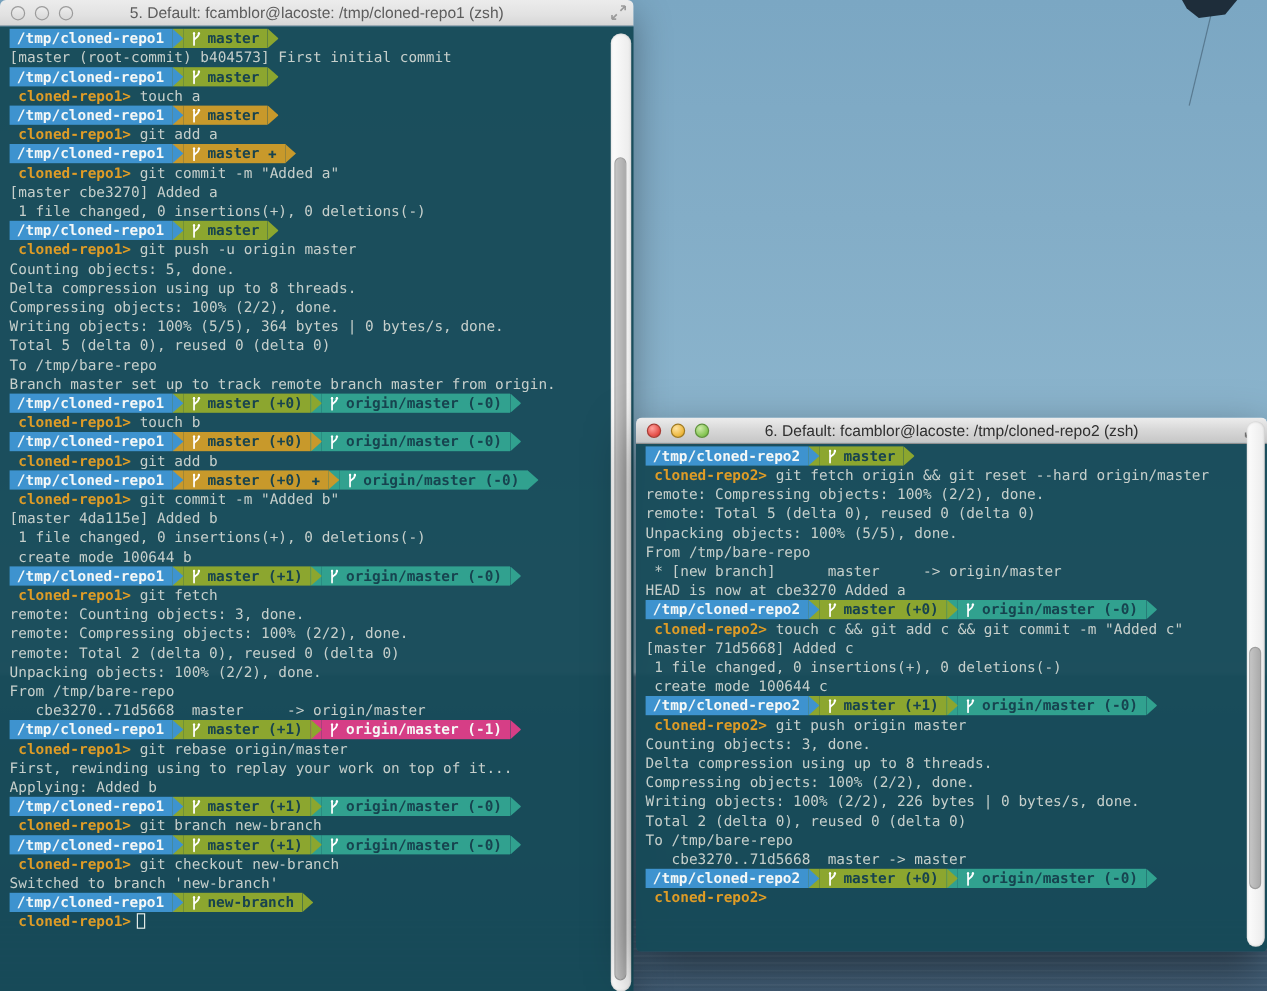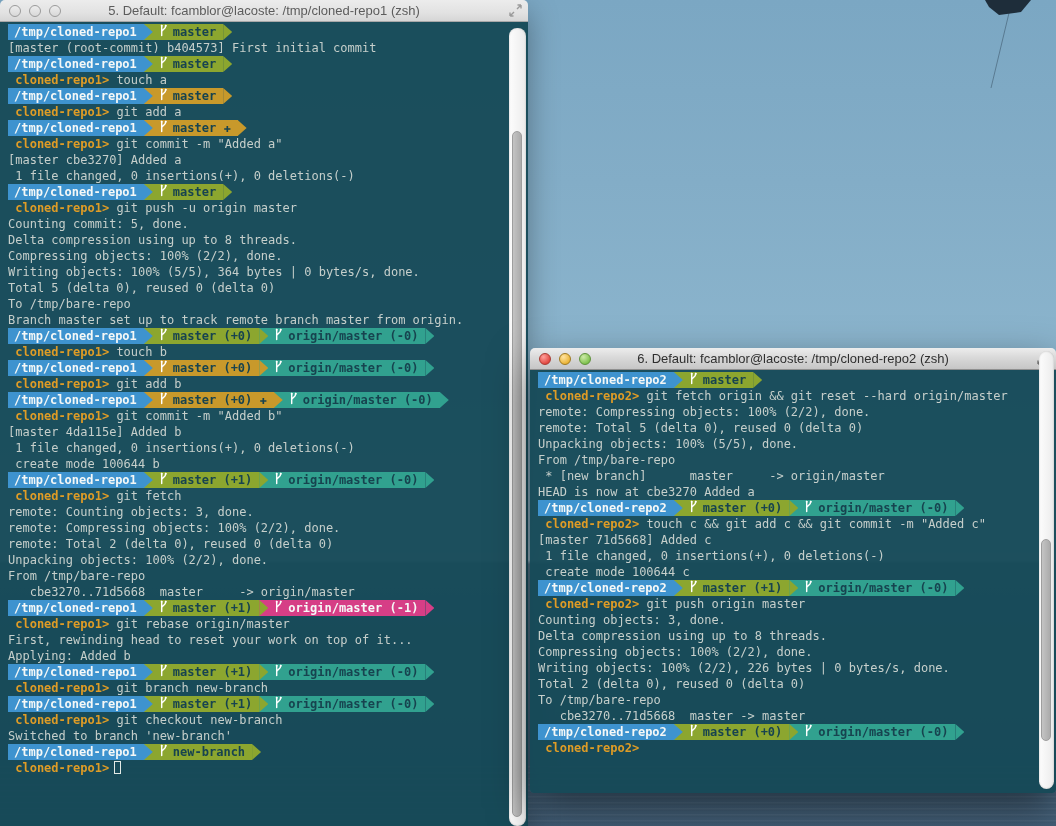--- a/index.html
+++ b/index.html
@@ -37,21 +37,21 @@
   .screen{position:absolute;left:0;right:0;top:22px;bottom:0;background:var(--term-bg);
     padding:2px 0 0 8px;overflow:hidden;}
   .win-left{left:0;top:0;width:528px;height:832px;box-shadow:0 12px 30px rgba(0,0,0,.35);}
   .win-right{left:530px;top:348px;width:526px;height:445px;box-shadow:0 16px 40px rgba(0,0,0,.5);border-radius:5px 5px 4px 4px;}
   .win-right .screen{border-radius:0 0 4px 4px;}
 
   
   .tline{height:16px;white-space:pre;font-family:"DejaVu Sans Mono",monospace;
     font-size:12px;line-height:16px;color:var(--term-fg);}
   .prow{display:flex;align-items:center;}
-  .seg{display:inline-flex;align-items:flex-start;height:16px;padding:0 7px 0 6px;
+  .seg{display:inline-flex;align-items:center;height:16px;padding:0 7px 0 6px;
     font-weight:bold;gap:5px;}
   .sep{width:9px;height:16px;position:relative;display:inline-block;flex:0 0 9px;}
   .tri{position:absolute;left:0;top:0;width:100%;height:100%;
     clip-path:polygon(0 0,100% 50%,0 100%);}
   .pname{color:var(--orange);font-weight:bold;}
   .cursor{display:inline-block;width:7px;height:13px;border:1px solid #e3eae6;
     margin-left:5px;vertical-align:-2px;}
 
   
   .sbar{position:absolute;background:linear-gradient(90deg,#fdfdfd,#ebebeb);
@@ -113,21 +113,21 @@
           </svg><span>master ✚</span></span><span class="sep" style="background: transparent;"><span class="tri" style="background: rgb(200, 153, 43);"></span></span></div>
       <div class="tline"><span class="pname"> cloned-repo1&gt;</span><span> git commit -m "Added a"</span></div>
       <div class="tline"><span>[master cbe3270] Added a</span></div>
       <div class="tline"><span> 1 file changed, 0 insertions(+), 0 deletions(-)</span></div>
       <div class="tline prow"><span class="seg" style="background: rgb(62, 147, 207); color: rgb(245, 248, 247);"><span>/tmp/cloned-repo1</span></span><span class="sep" style="background: rgb(140, 166, 47);"><span class="tri" style="background: rgb(62, 147, 207);"></span></span><span class="seg" style="background: rgb(140, 166, 47); color: rgb(23, 67, 79);"><svg class="bicon" width="9" height="13" viewBox="0 0 10 14" style="flex:0 0 9px">
             <path d="M3 1.5 V12.5 M7.5 1.5 C7.5 6.5 3 5.5 3 8.5" fill="none" stroke="#ffffff" stroke-width="1.6" stroke-linecap="round"></path>
             <circle cx="3" cy="1.8" r="1.1" fill="#ffffff"></circle>
             <circle cx="7.5" cy="1.8" r="1.1" fill="#ffffff"></circle>
           </svg><span>master</span></span><span class="sep" style="background: transparent;"><span class="tri" style="background: rgb(140, 166, 47);"></span></span></div>
       <div class="tline"><span class="pname"> cloned-repo1&gt;</span><span> git push -u origin master</span></div>
-      <div class="tline"><span>Counting commit: 5, done.</span></div>
+      <div class="tline"><span>Counting objects: 5, done.</span></div>
       <div class="tline"><span>Delta compression using up to 8 threads.</span></div>
       <div class="tline"><span>Compressing objects: 100% (2/2), done.</span></div>
       <div class="tline"><span>Writing objects: 100% (5/5), 364 bytes | 0 bytes/s, done.</span></div>
       <div class="tline"><span>Total 5 (delta 0), reused 0 (delta 0)</span></div>
       <div class="tline"><span>To /tmp/bare-repo</span></div>
       <div class="tline"><span>Branch master set up to track remote branch master from origin.</span></div>
       <div class="tline prow"><span class="seg" style="background: rgb(62, 147, 207); color: rgb(245, 248, 247);"><span>/tmp/cloned-repo1</span></span><span class="sep" style="background: rgb(140, 166, 47);"><span class="tri" style="background: rgb(62, 147, 207);"></span></span><span class="seg" style="background: rgb(140, 166, 47); color: rgb(23, 67, 79);"><svg class="bicon" width="9" height="13" viewBox="0 0 10 14" style="flex:0 0 9px">
             <path d="M3 1.5 V12.5 M7.5 1.5 C7.5 6.5 3 5.5 3 8.5" fill="none" stroke="#ffffff" stroke-width="1.6" stroke-linecap="round"></path>
             <circle cx="3" cy="1.8" r="1.1" fill="#ffffff"></circle>
             <circle cx="7.5" cy="1.8" r="1.1" fill="#ffffff"></circle>
@@ -179,21 +179,21 @@
       <div class="tline prow"><span class="seg" style="background: rgb(62, 147, 207); color: rgb(245, 248, 247);"><span>/tmp/cloned-repo1</span></span><span class="sep" style="background: rgb(140, 166, 47);"><span class="tri" style="background: rgb(62, 147, 207);"></span></span><span class="seg" style="background: rgb(140, 166, 47); color: rgb(23, 67, 79);"><svg class="bicon" width="9" height="13" viewBox="0 0 10 14" style="flex:0 0 9px">
             <path d="M3 1.5 V12.5 M7.5 1.5 C7.5 6.5 3 5.5 3 8.5" fill="none" stroke="#ffffff" stroke-width="1.6" stroke-linecap="round"></path>
             <circle cx="3" cy="1.8" r="1.1" fill="#ffffff"></circle>
             <circle cx="7.5" cy="1.8" r="1.1" fill="#ffffff"></circle>
           </svg><span>master (+1)</span></span><span class="sep" style="background: rgb(214, 62, 134);"><span class="tri" style="background: rgb(140, 166, 47);"></span></span><span class="seg" style="background: rgb(214, 62, 134); color: rgb(245, 248, 247);"><svg class="bicon" width="9" height="13" viewBox="0 0 10 14" style="flex:0 0 9px">
             <path d="M3 1.5 V12.5 M7.5 1.5 C7.5 6.5 3 5.5 3 8.5" fill="none" stroke="#ffffff" stroke-width="1.6" stroke-linecap="round"></path>
             <circle cx="3" cy="1.8" r="1.1" fill="#ffffff"></circle>
             <circle cx="7.5" cy="1.8" r="1.1" fill="#ffffff"></circle>
           </svg><span>origin/master (-1)</span></span><span class="sep" style="background: transparent;"><span class="tri" style="background: rgb(214, 62, 134);"></span></span></div>
       <div class="tline"><span class="pname"> cloned-repo1&gt;</span><span> git rebase origin/master</span></div>
-      <div class="tline"><span>First, rewinding head to reset your work on top of it...</span></div>
+      <div class="tline"><span>First, rewinding using to replay your work on top of it...</span></div>
       <div class="tline"><span>Applying: Added b</span></div>
       <div class="tline prow"><span class="seg" style="background: rgb(62, 147, 207); color: rgb(245, 248, 247);"><span>/tmp/cloned-repo1</span></span><span class="sep" style="background: rgb(140, 166, 47);"><span class="tri" style="background: rgb(62, 147, 207);"></span></span><span class="seg" style="background: rgb(140, 166, 47); color: rgb(23, 67, 79);"><svg class="bicon" width="9" height="13" viewBox="0 0 10 14" style="flex:0 0 9px">
             <path d="M3 1.5 V12.5 M7.5 1.5 C7.5 6.5 3 5.5 3 8.5" fill="none" stroke="#ffffff" stroke-width="1.6" stroke-linecap="round"></path>
             <circle cx="3" cy="1.8" r="1.1" fill="#ffffff"></circle>
             <circle cx="7.5" cy="1.8" r="1.1" fill="#ffffff"></circle>
           </svg><span>master (+1)</span></span><span class="sep" style="background: rgb(49, 161, 143);"><span class="tri" style="background: rgb(140, 166, 47);"></span></span><span class="seg" style="background: rgb(49, 161, 143); color: rgb(23, 67, 79);"><svg class="bicon" width="9" height="13" viewBox="0 0 10 14" style="flex:0 0 9px">
             <path d="M3 1.5 V12.5 M7.5 1.5 C7.5 6.5 3 5.5 3 8.5" fill="none" stroke="#ffffff" stroke-width="1.6" stroke-linecap="round"></path>
             <circle cx="3" cy="1.8" r="1.1" fill="#ffffff"></circle>
             <circle cx="7.5" cy="1.8" r="1.1" fill="#ffffff"></circle>
           </svg><span>origin/master (-0)</span></span><span class="sep" style="background: transparent;"><span class="tri" style="background: rgb(49, 161, 143);"></span></span></div>

